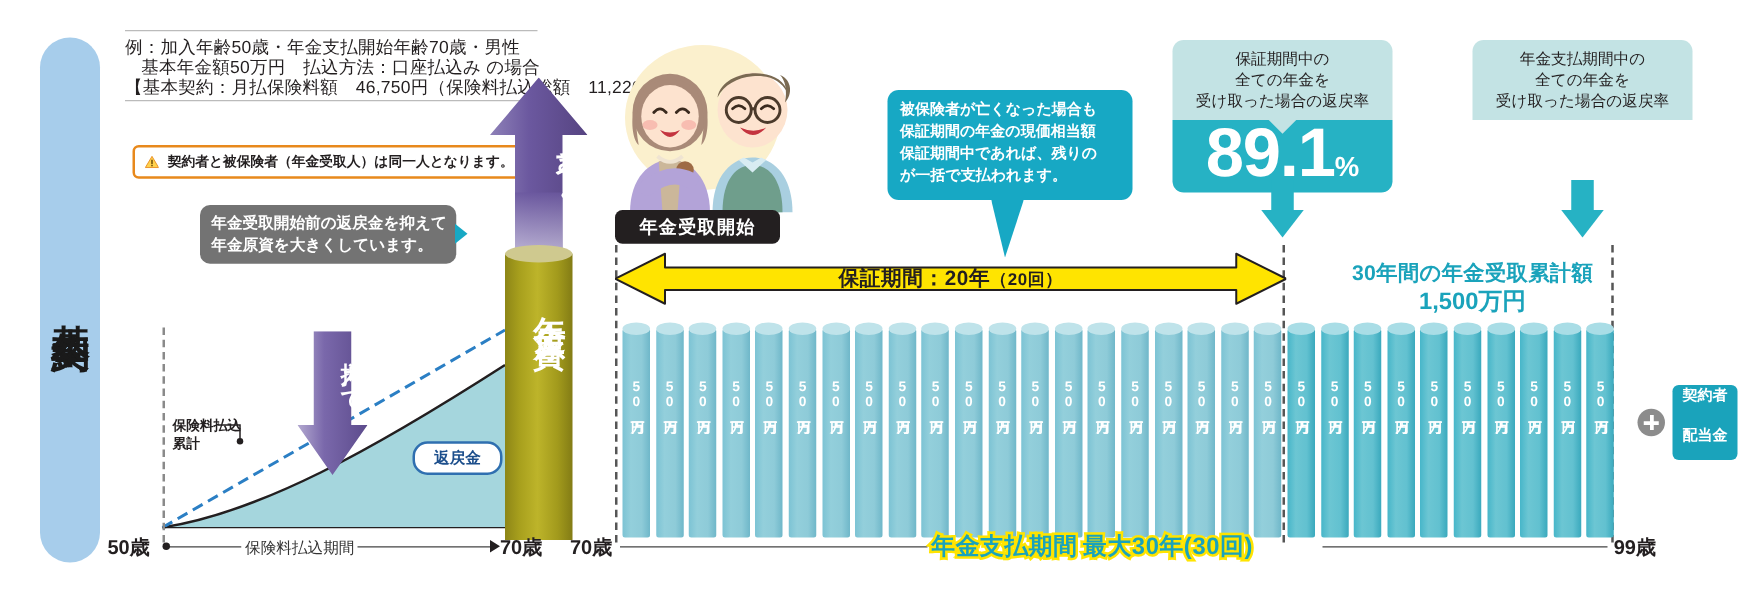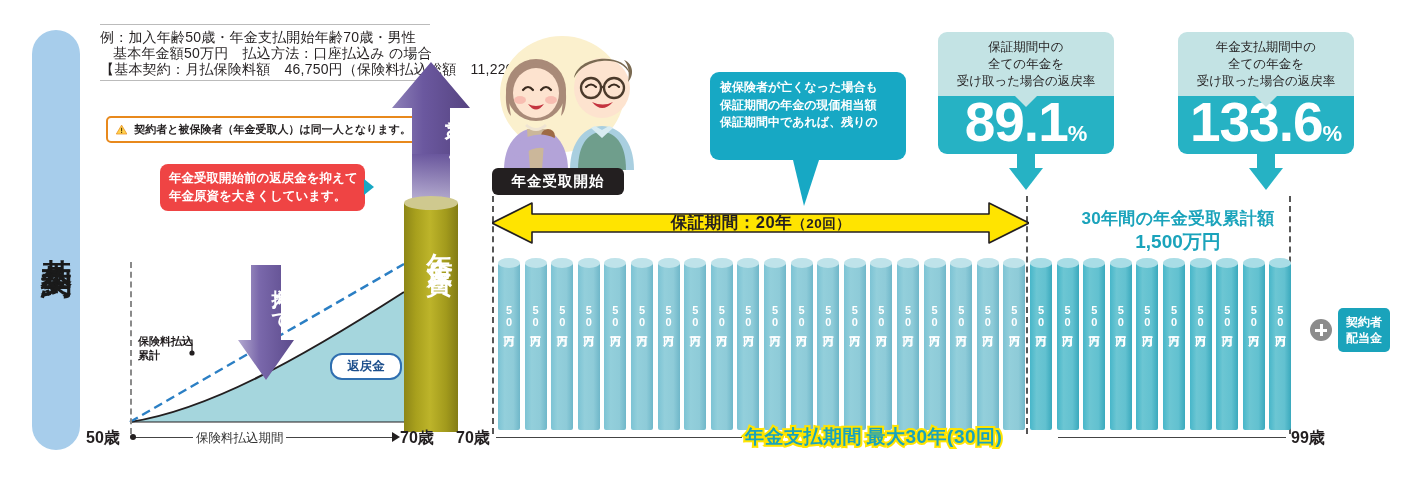--- a/index.html
+++ b/index.html
@@ -35,21 +35,21 @@
   #notice-box{
     left:106px;top:116px;width:315px;height:27px;
     border:2px solid #e8891c;border-radius:5px;background:#fff;
     display:flex;align-items:center;gap:7px;padding:0 8px;box-sizing:border-box;
   }
   #notice-box .wtxt{font-size:11px;white-space:nowrap;font-weight:bold;}
 
   
   #left-callout{
     left:160px;top:164px;width:205px;height:47px;
-    background:#ef4444;border-radius:8px;color:#fff;
+    background:#737373;border-radius:8px;color:#fff;
     padding:6px 9px;box-sizing:border-box;
   }
   #left-callout .cl{font-size:12.5px;line-height:17.5px;font-weight:bold;white-space:nowrap;}
   #left-callout .tail{
     position:absolute;right:-9px;top:15px;width:0;height:0;
     border-top:8px solid transparent;border-bottom:8px solid transparent;
     border-left:10px solid #17a8c4;
   }
 
   
@@ -197,22 +197,22 @@
   #dividend{left:1310px;top:308px;display:flex;align-items:center;gap:6px;}
   #plus-circle{
     width:22px;height:22px;border-radius:50%;background:#8c8c8c;position:relative;flex:0 0 auto;
   }
   #plus-circle:before,#plus-circle:after{
     content:"";position:absolute;background:#fff;
   }
   #plus-circle:before{left:5px;top:9.5px;width:12px;height:3px;}
   #plus-circle:after{left:9.5px;top:5px;width:3px;height:12px;}
   #dividend-box{
-    width:52px;height:44px;background:#1aa3bb;border-radius:5px;
-    display:flex;flex-direction:column;align-items:center;justify-content:center;
+    width:52px;height:60px;background:#1aa3bb;border-radius:5px;
+    display:flex;flex-direction:column;align-items:center;gap:16px;
   }
   #dividend-box .dl{font-size:12px;font-weight:bold;color:#fff;line-height:16px;}
 </style>
 </head>
 <body>
 
 <div class="abs" id="basic-tab">
   <div class="vtext">基本契約</div>
 </div>
 
@@ -349,20 +349,21 @@
 </svg>
 
 <div class="abs" id="start-label">
   <span>年金受取開始</span>
 </div>
 
 <div class="abs" id="death-callout">
   <div class="cl">被保険者が亡くなった場合も</div>
   <div class="cl">保証期間の年金の現価相当額</div>
   <div class="cl">保証期間中であれば、残りの</div>
+  <div class="cl">が一括で支払われます。</div>
 </div>
 <svg class="abs" id="death-tail" width="26" height="46" viewBox="0 0 26 46">
   <polygon points="0,0 26,0 11,46" fill="#17a8c4"></polygon>
 </svg>
 
 <div class="abs rate-box" id="rate-box-1">
   <div class="head">
     <div class="hl">保証期間中の</div>
     <div class="hl">全ての年金を</div>
     <div class="hl">受け取った場合の返戻率</div>
@@ -376,24 +377,20 @@
   <div class="stem"></div>
   <div class="head"></div>
 </div>
 
 <div class="abs rate-box" id="rate-box-2">
   <div class="head">
     <div class="hl">年金支払期間中の</div>
     <div class="hl">全ての年金を</div>
     <div class="hl">受け取った場合の返戻率</div>
   </div>
-  <div class="val">
-    <span class="notch"></span>
-    <span class="num">133.6</span><span class="pct">%</span>
-  </div>
 </div>
 <div class="abs rate-arrow" id="rate-arrow-2">
   <div class="stem"></div>
   <div class="head"></div>
 </div>
 
 <div class="abs vdash" style="left:492px;top:196px;height:238px;"></div>
 <div class="abs vdash" style="left:1026px;top:196px;height:238px;"></div>
 <div class="abs vdash" style="left:1289px;top:196px;height:238px;"></div>
 

